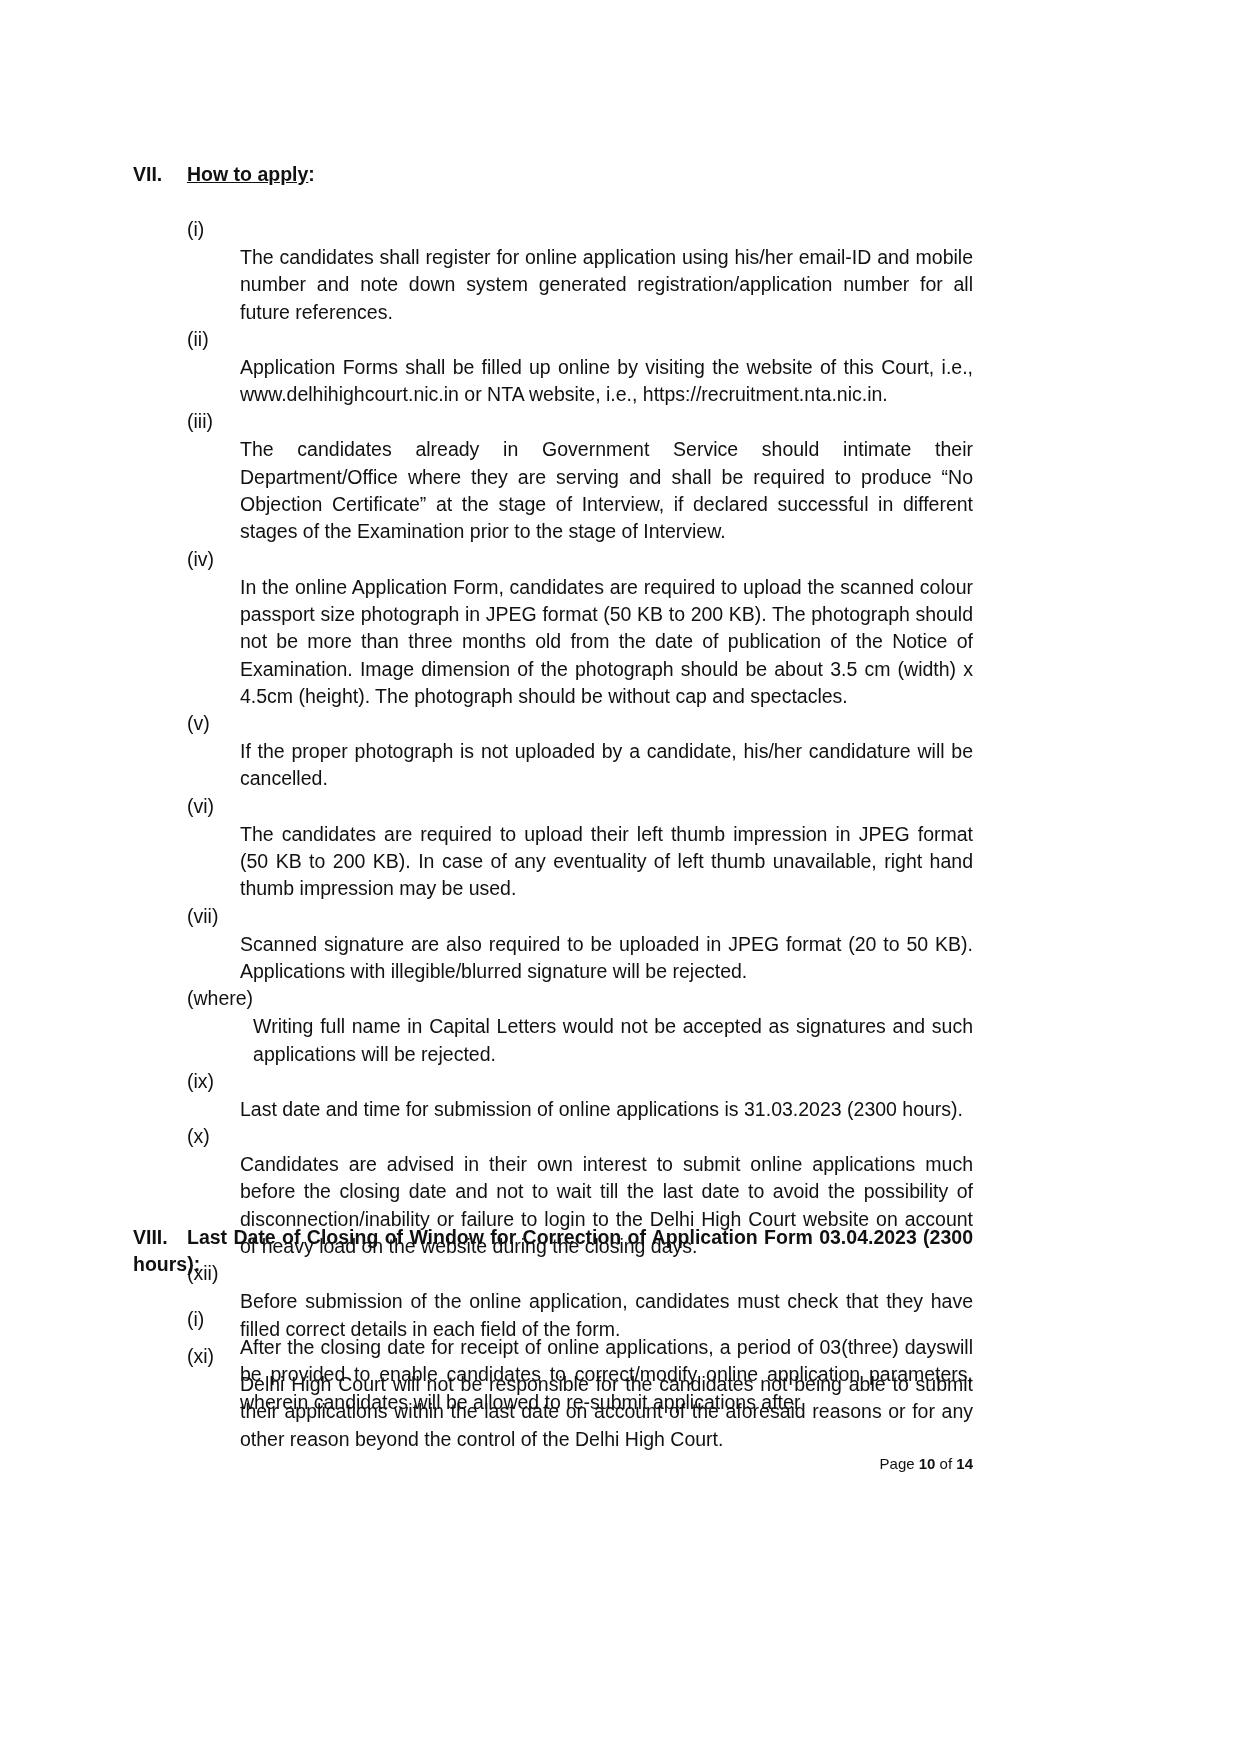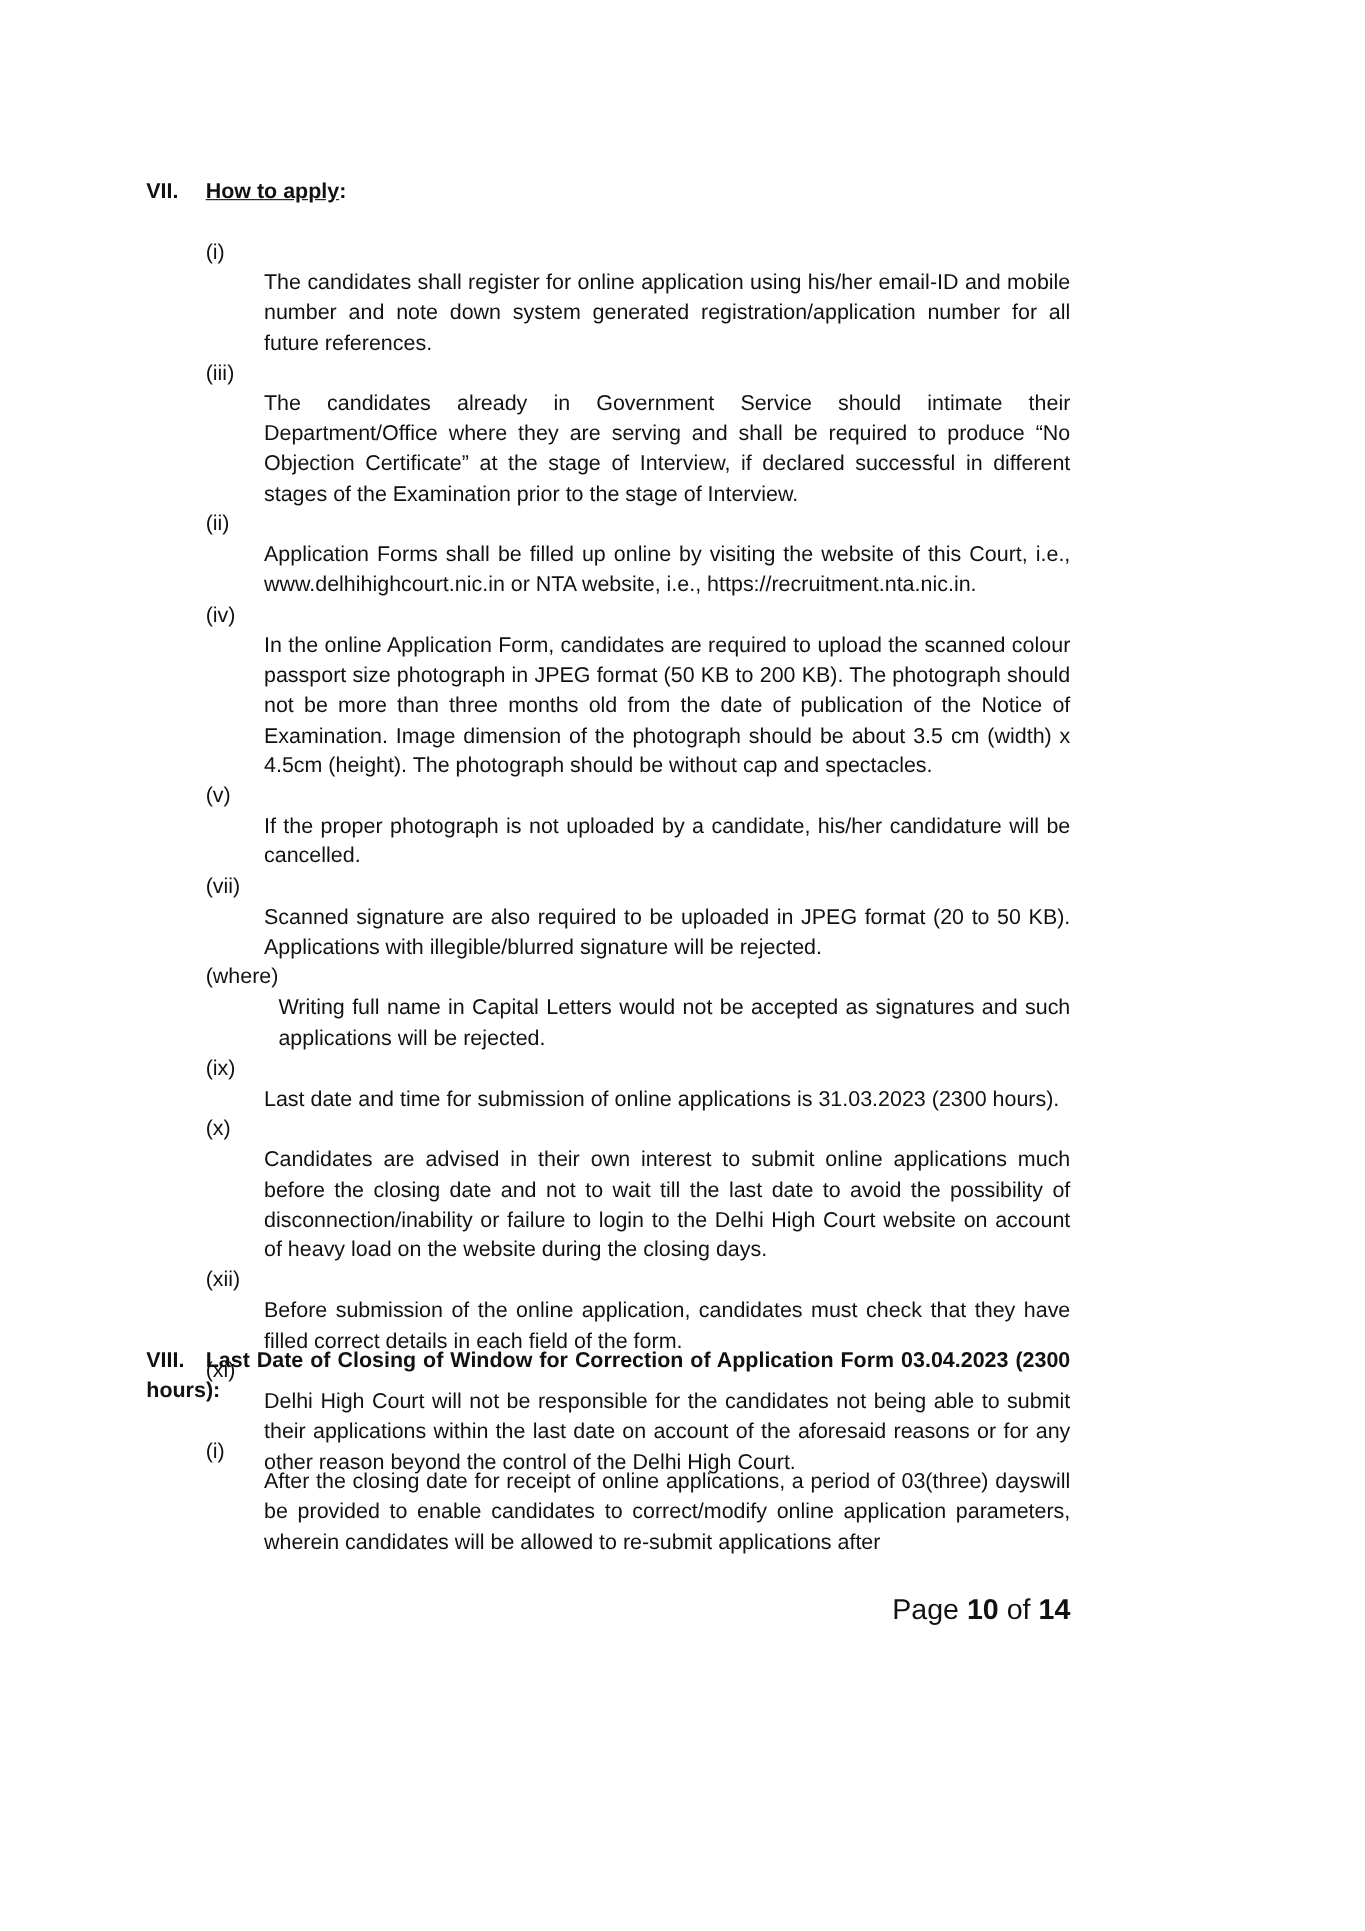--- a/index.html
+++ b/index.html
@@ -17,53 +17,57 @@
   .heading .title-u { text-decoration: underline; }
   .list {
     position: absolute; left: 187px; width: 786px;
     font-size: 19.5px; line-height: 27.3px;
   }
   .item { display: flex; align-items: flex-start; }
   .item .label { flex: 0 0 53px; }
   .item .text { flex: 1 1 auto; text-align: justify; margin-top: 28px; }
   .footer {
     position: absolute; right: 268px; top: 1450px;
-    font-size: 26px; line-height: 27px;
+    font-size: 15px; line-height: 27px;
   }
   .footer b { font-weight: bold; }
 </style>
 </head>
 <body>
 
 <div class="page">
 
   <div class="heading" style="top:161px;">
     <span class="num">VII.</span><span class="title-u">How to apply</span><span>:</span>
   </div>
 
   <div class="list" style="top:216px;">
     <div class="item">
       <span class="label">(i)</span>
       <span class="text">The candidates shall register for online application using his/her email-ID and mobile number and note down system generated registration/application number for all future references.</span>
     </div>
     <div class="item">
+      <span class="label">(ii)</span>
+      <span class="text">Application Forms shall be filled up online by visiting the website of this Court, i.e., www.delhihighcourt.nic.in or NTA website, i.e., https://recruitment.nta.nic.in.</span>
+    </div>
+    <div class="item">
       <span class="label">(iii)</span>
       <span class="text">The candidates already in Government Service should intimate their Department/Office where they are serving and shall be required to produce “No Objection Certificate” at the stage of Interview, if declared successful in different stages of the Examination prior to the stage of Interview.</span>
-    </div>
-    <div class="item">
-      <span class="label">(ii)</span>
-      <span class="text">Application Forms shall be filled up online by visiting the website of this Court, i.e., www.delhihighcourt.nic.in or NTA website, i.e., https://recruitment.nta.nic.in.</span>
     </div>
     <div class="item">
       <span class="label">(iv)</span>
       <span class="text">In the online Application Form, candidates are required to upload the scanned colour passport size photograph in JPEG format (50 KB to 200 KB). The photograph should not be more than three months old from the date of publication of the Notice of Examination. Image dimension of the photograph should be about 3.5 cm (width) x 4.5cm (height). The photograph should be without cap and spectacles.</span>
     </div>
     <div class="item">
       <span class="label">(v)</span>
       <span class="text">If the proper photograph is not uploaded by a candidate, his/her candidature will be cancelled.</span>
+    </div>
+    <div class="item">
+      <span class="label">(vi)</span>
+      <span class="text">The candidates are required to upload their left thumb impression in JPEG format (50 KB to 200 KB).  In case of any eventuality of left thumb unavailable, right hand thumb impression may be used.</span>
     </div>
     <div class="item">
       <span class="label">(vii)</span>
       <span class="text">Scanned signature are also required to be uploaded in JPEG format (20 to 50 KB). Applications with illegible/blurred signature will be rejected.</span>
     </div>
     <div class="item">
       <span class="label">(where)</span>
       <span class="text">Writing full name in Capital Letters would not be accepted as signatures and such applications will be rejected.</span>
     </div>
     <div class="item">

